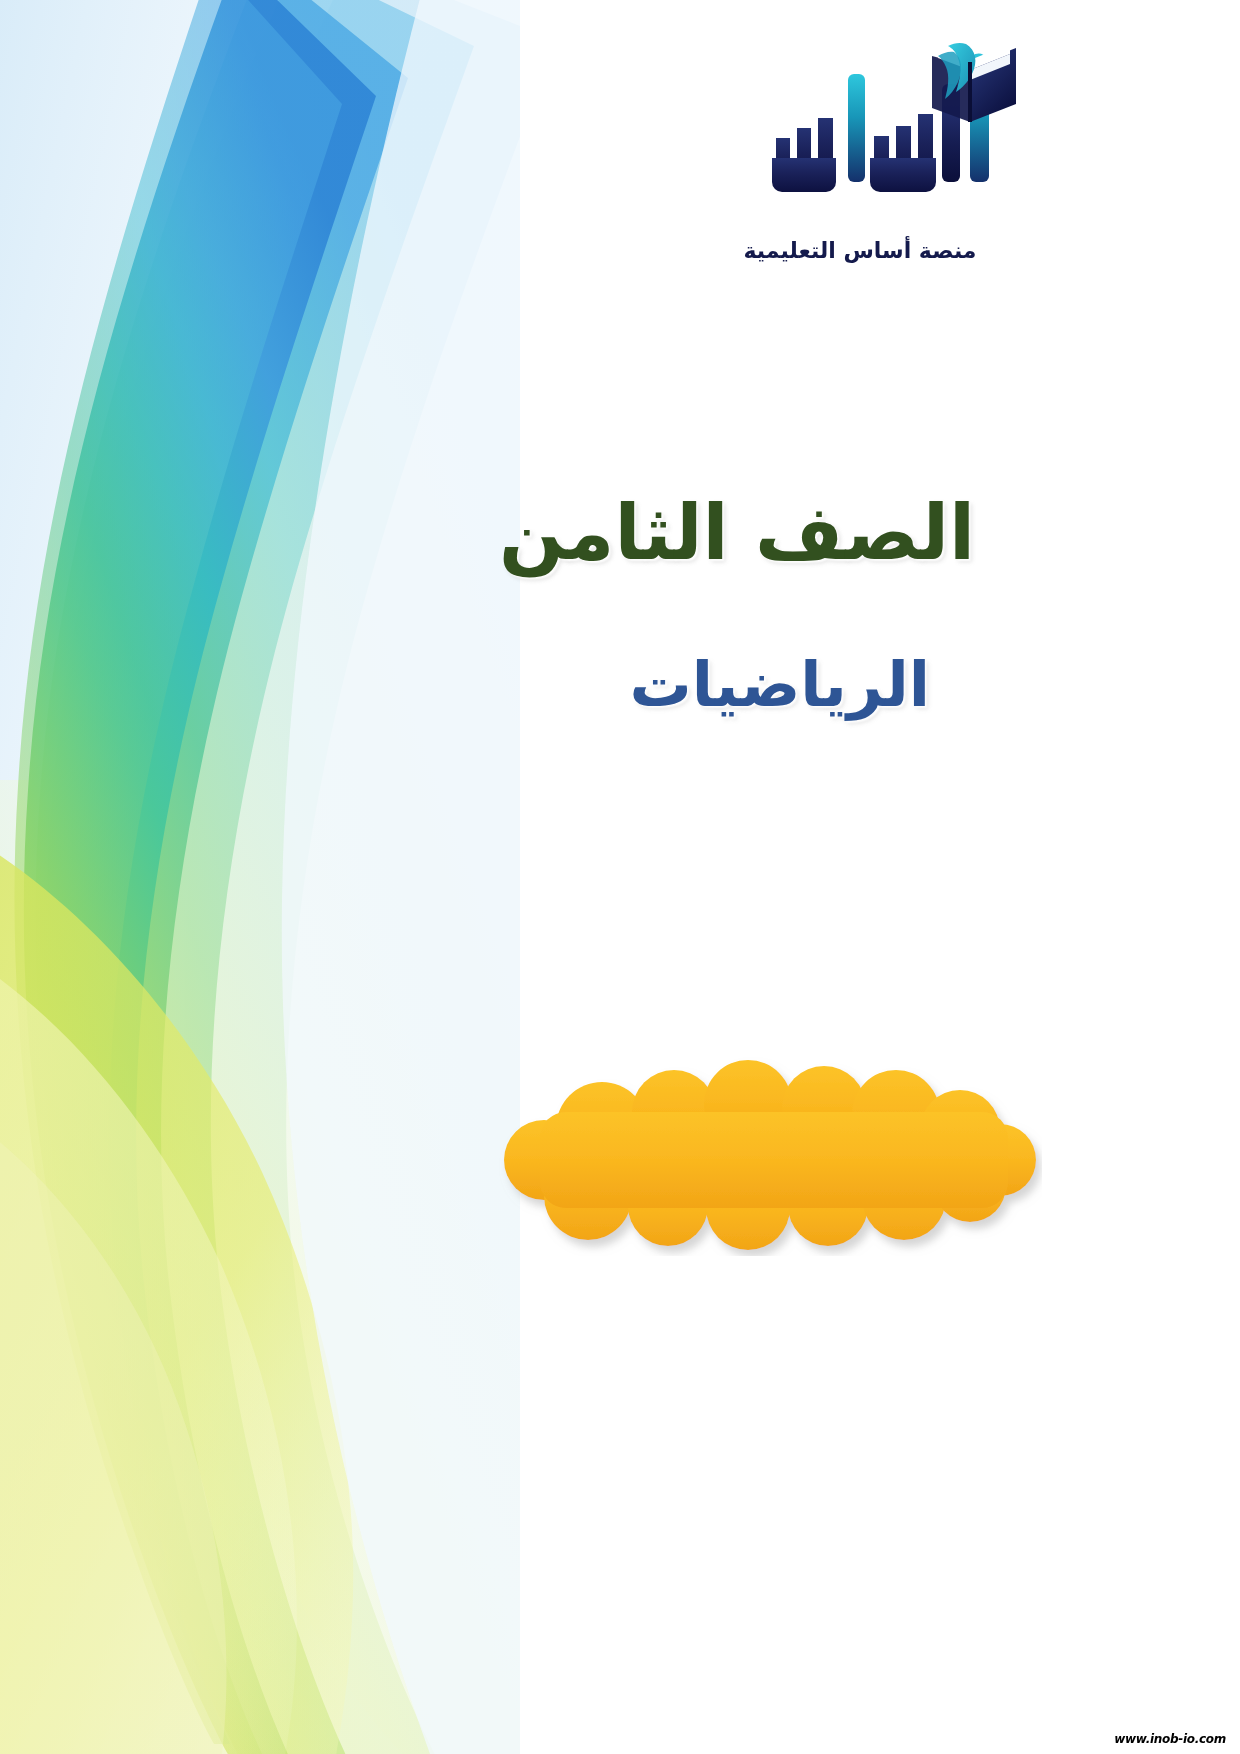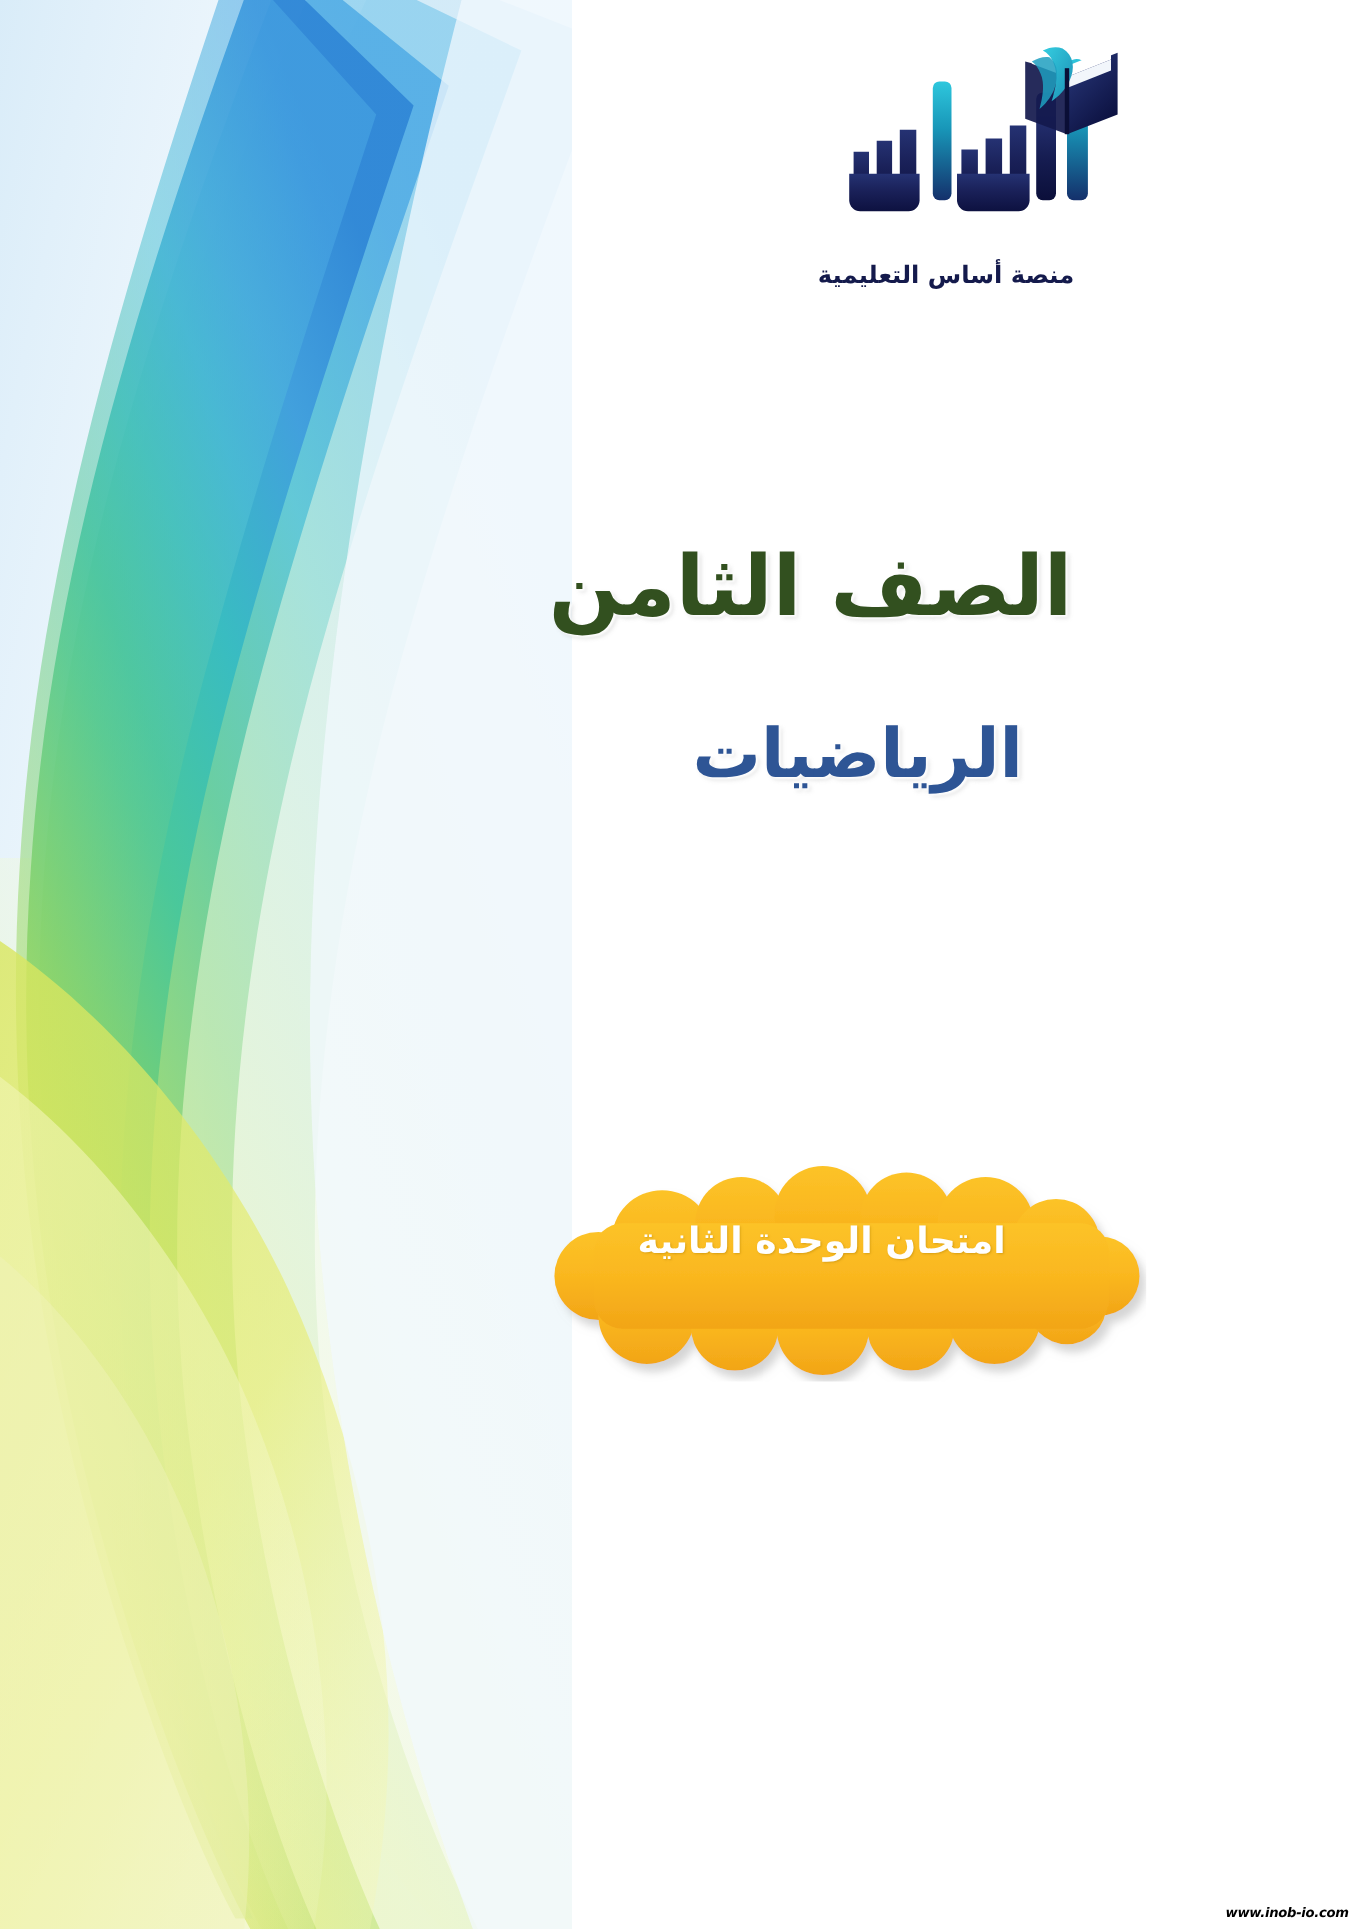--- a/index.html
+++ b/index.html
@@ -387,17 +387,16 @@
           <circle cx="376" cy="150" r="40"></circle>
           <circle cx="452" cy="142" r="42"></circle>
           <circle cx="518" cy="130" r="36"></circle>
 
           <rect x="88" y="56" width="468" height="96" rx="26"></rect>
         </g>
       </g>
     </svg>
   </div>
 
-  <div id="cloud-label">امتحان الوحدة الثانية</div>
 
   <div id="footer-url">www.inob-io.com</div>
 
 </div>
 
 </body></html>

